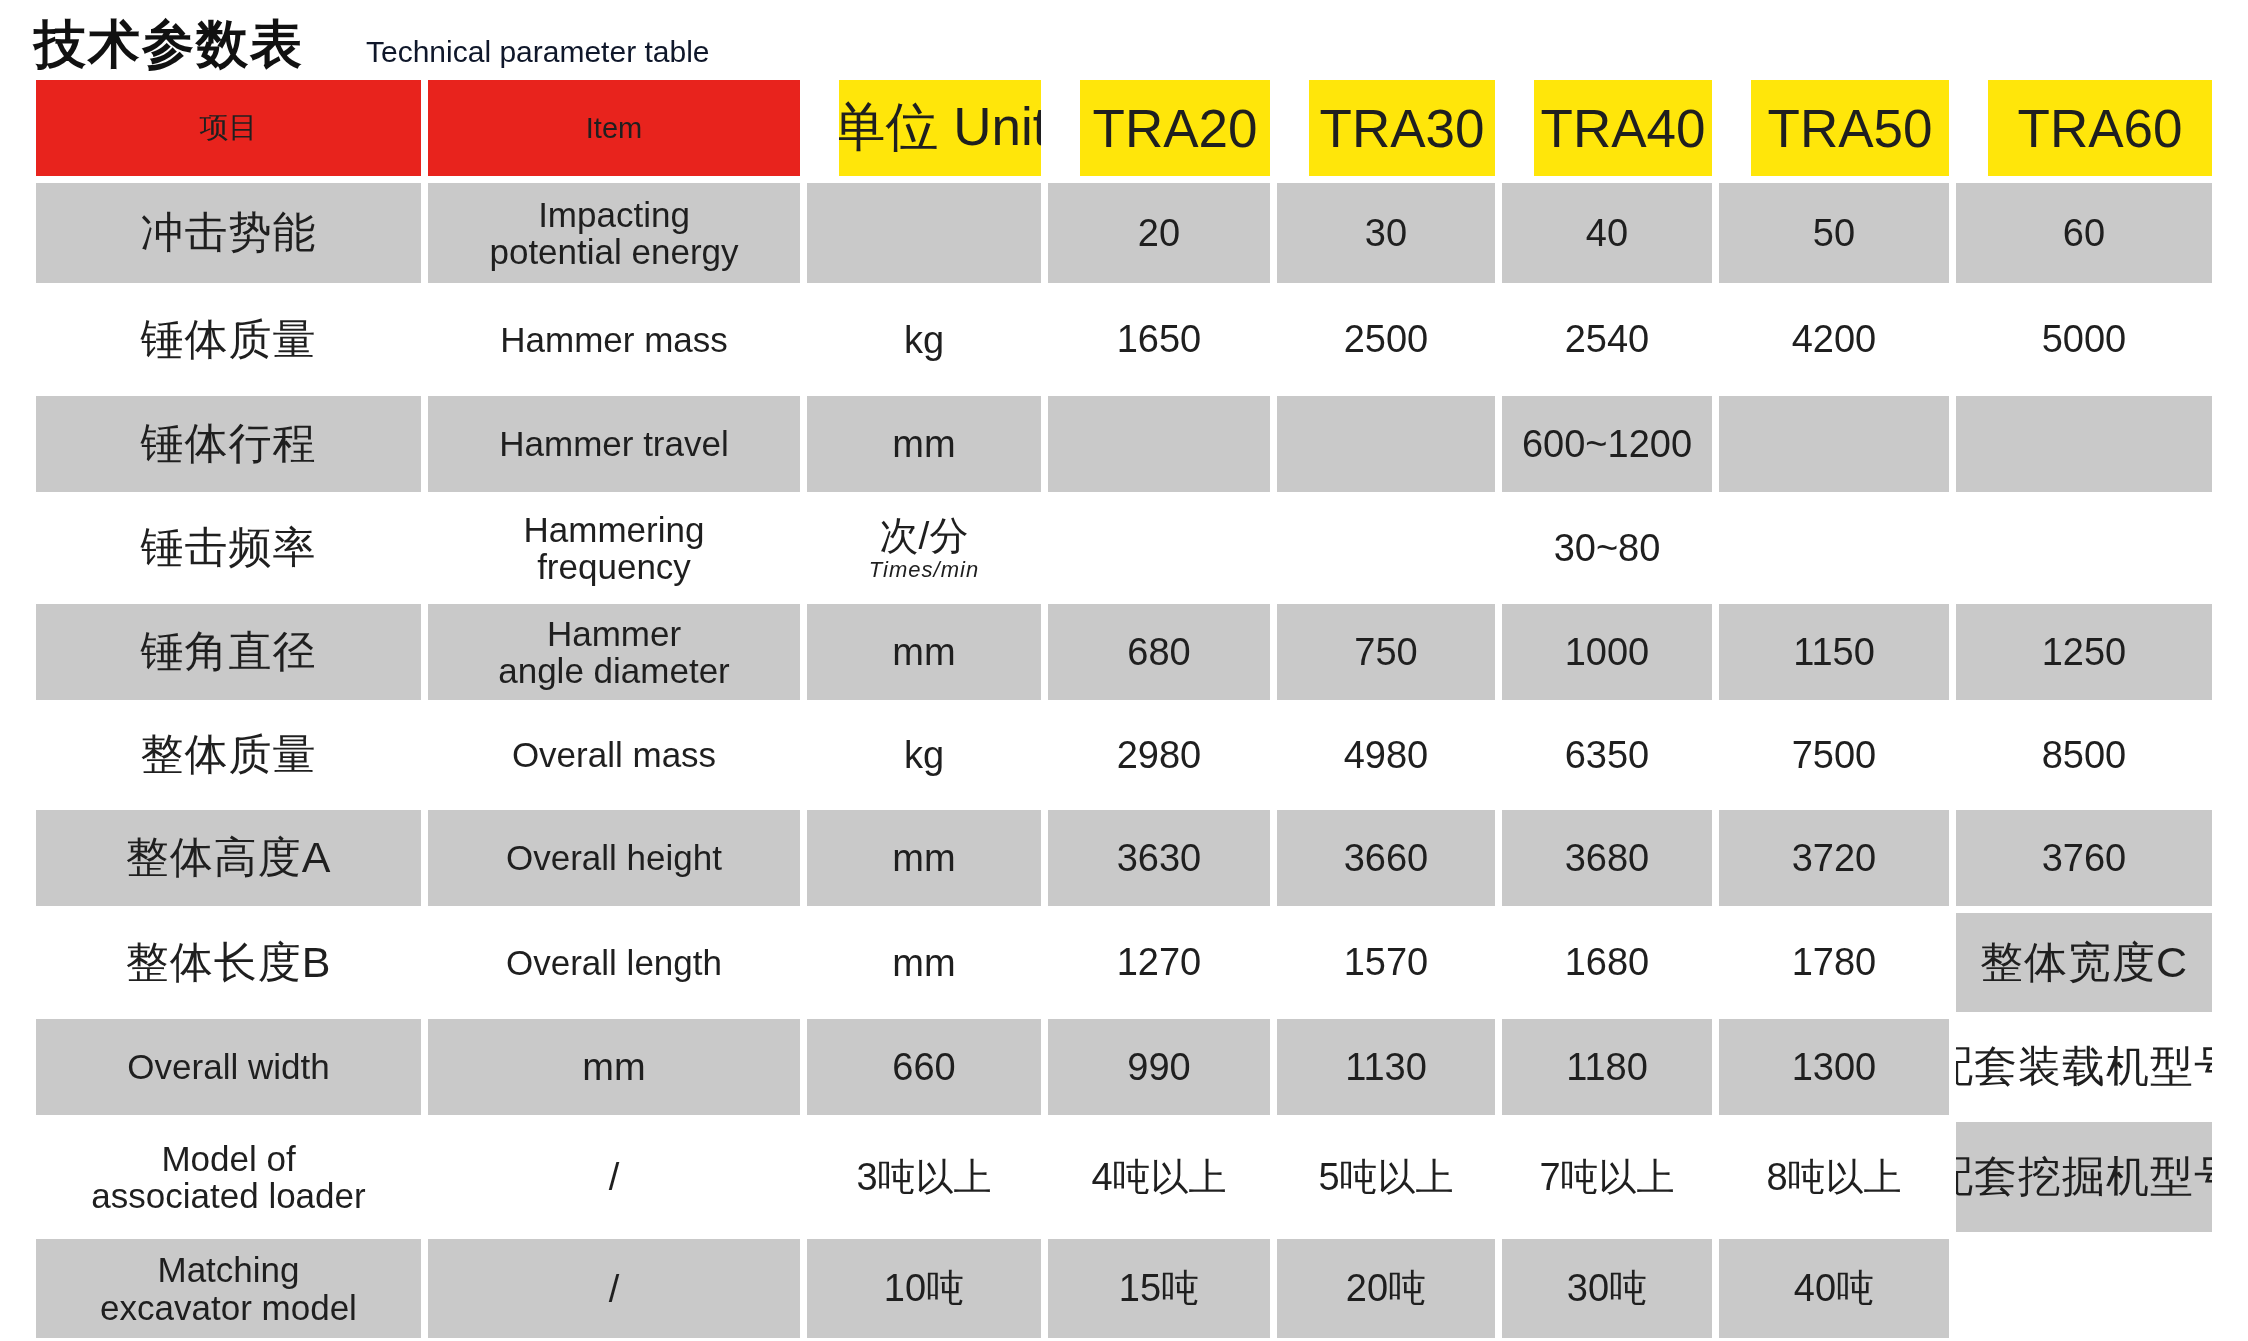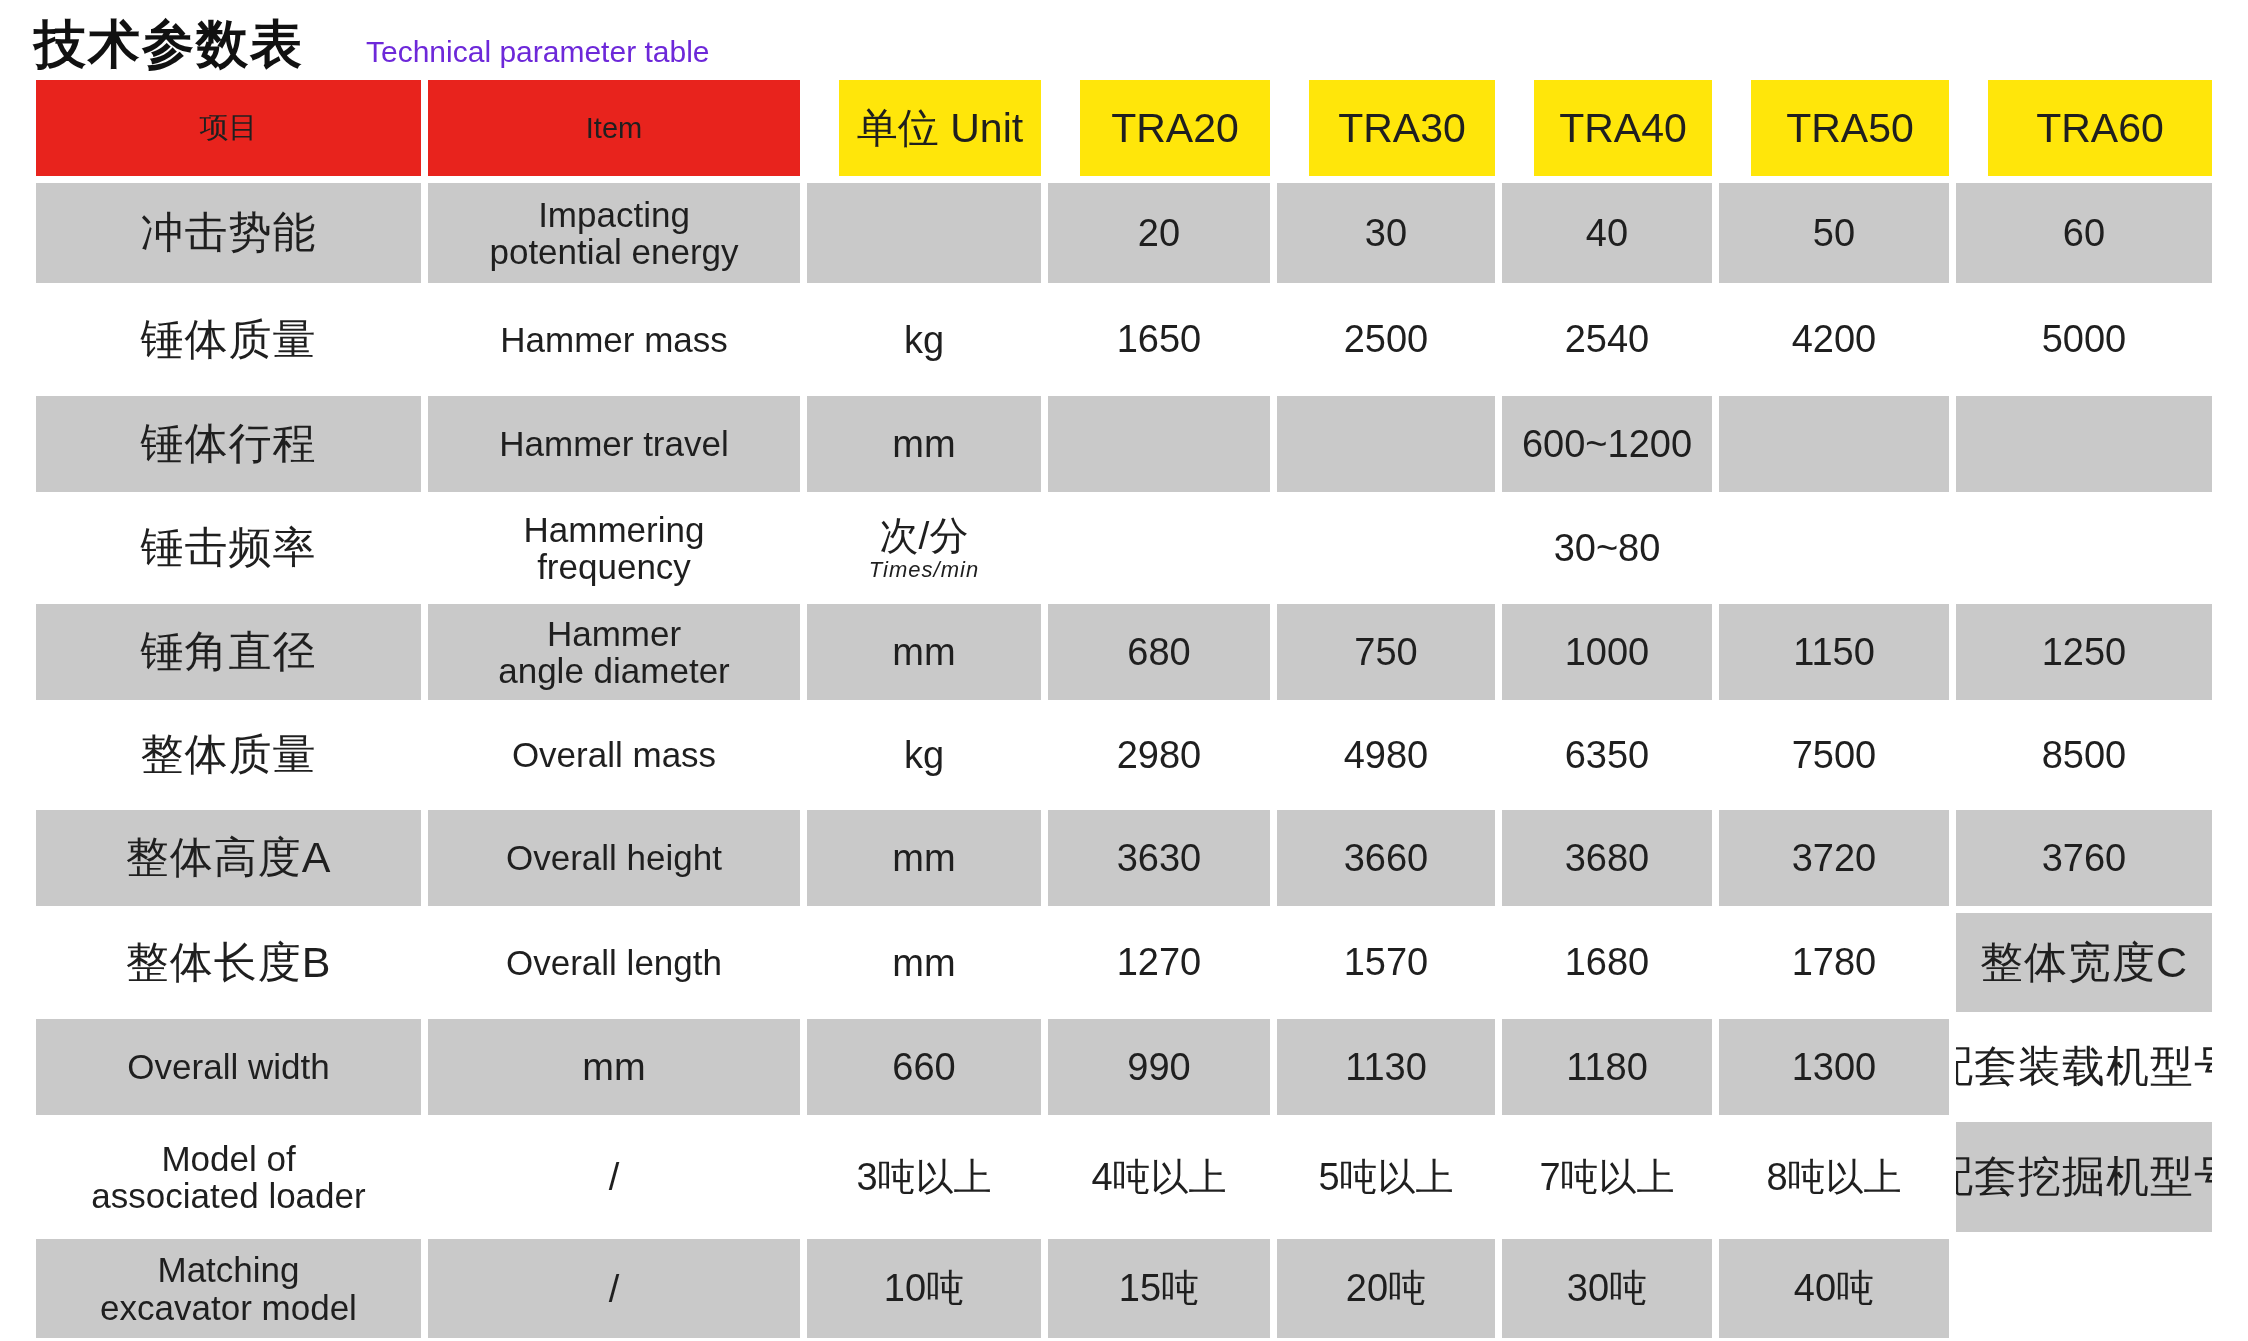--- a/index.html
+++ b/index.html
@@ -27,41 +27,41 @@
   }
   .title-cn{
     font-size:52px;
     font-weight:bold;
     letter-spacing:2px;
     color:#111;
     white-space:nowrap;
   }
   .title-en{
     font-size:30px;
-    color:#6d28d9;
+    color:#0f172a;
     margin-left:62px;
     white-space:nowrap;
   }
   .grid{
     margin:0 36px;
     display:grid;
     grid-template-columns:385px 372px 234px 222px 218px 210px 230px 256px;
     grid-template-rows:96px 100px 99px 96px 98px 96px 96px 96px 99px 96px 110px 99px;
     gap:7px;
   }
   .cell{
     display:flex;
     flex-direction:column;
     align-items:center;
     justify-content:center;
     text-align:center;
     overflow:hidden;
   }
   .hdr-red{background:var(--red);font-size:29px;}
-  .hdr-yellow{background:var(--yellow);font-size:41px;white-space:nowrap;margin-left:32px;}
+  .hdr-yellow{background:var(--yellow);font-size:53px;white-space:nowrap;margin-left:32px;}
   .shaded{background:var(--grey);}
   .plain{background:transparent;}
   .label-cn{font-size:43px;white-space:nowrap;letter-spacing:1px;}
   .label-en{font-size:35px;line-height:1.06;white-space:nowrap;}
   .unit{font-size:38px;line-height:1.0;}
   .unit .unit-main{font-size:39px;}
   .unit .unit-sub{font-size:22px;margin-top:4px;letter-spacing:1px;font-style:italic;}
   .value{font-size:38px;white-space:nowrap;}
 </style>
 </head>

